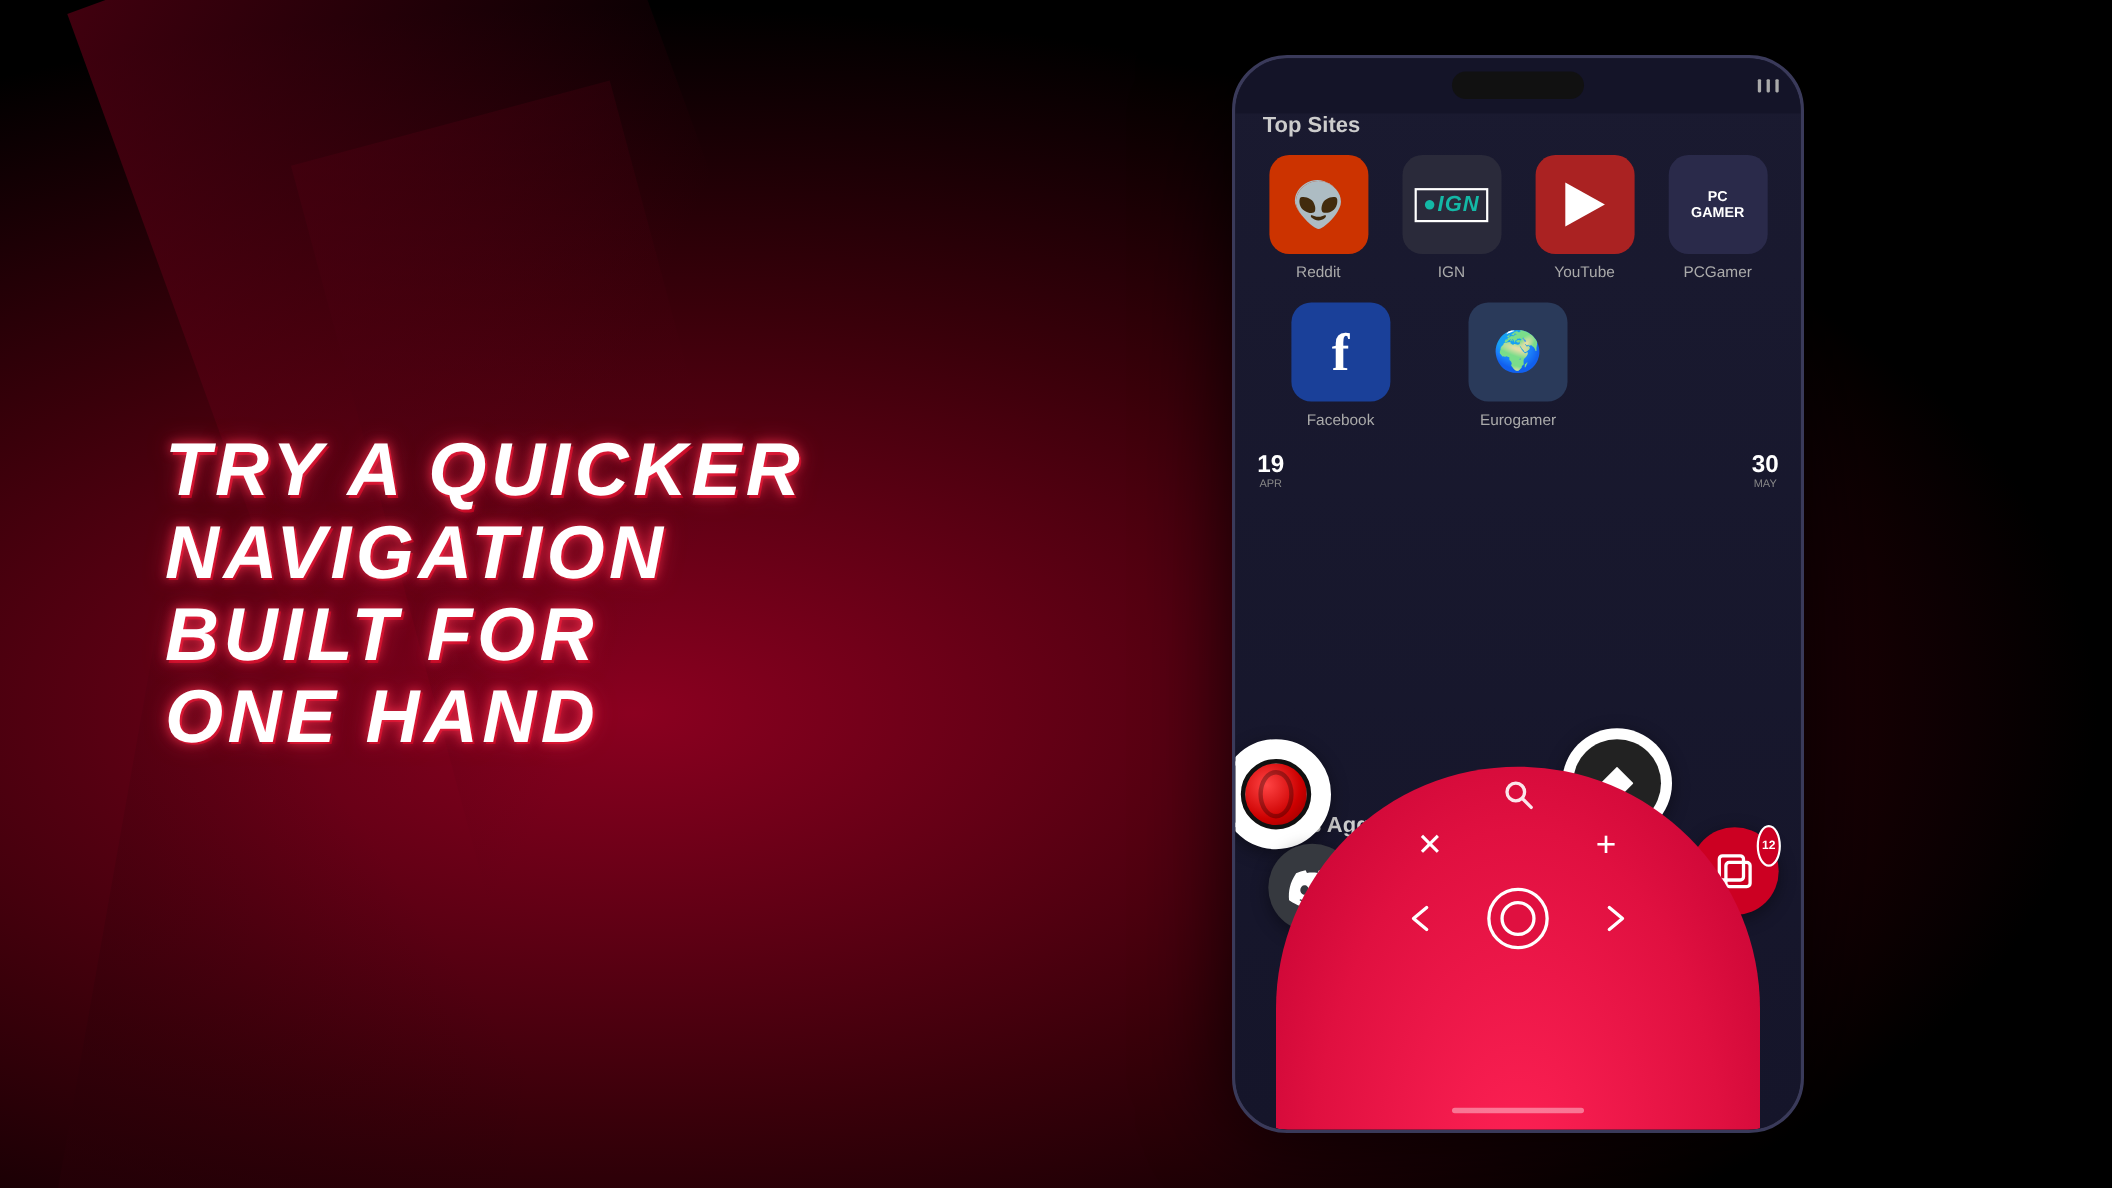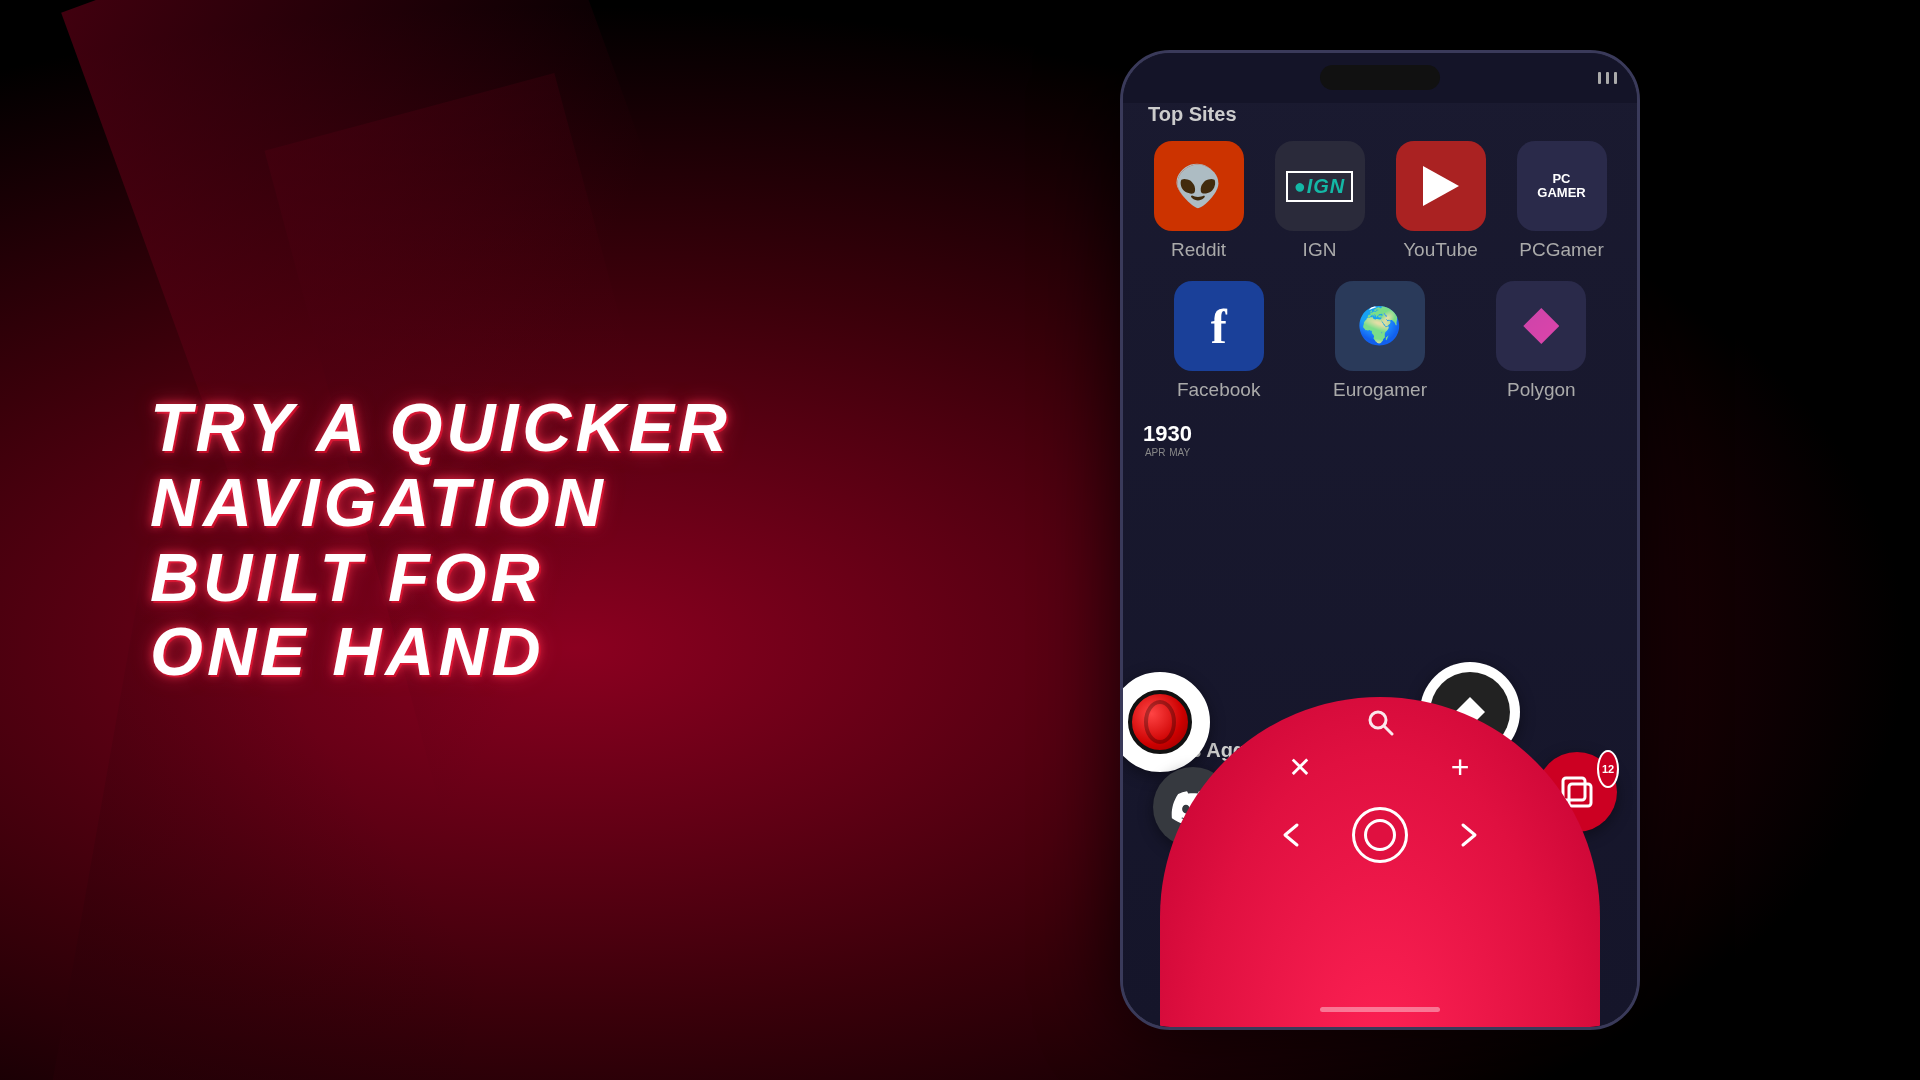--- a/index.html
+++ b/index.html
@@ -157,21 +157,21 @@
       display: flex;
       align-items: center;
       justify-content: center;
       font-weight: bold;
       font-size: 14px;
       color: #fff;
     }
 
     .site-label {
       color: #aaa;
-      font-size: 19px;
+      font-size: 14px;
     }
 
     
     .icon-reddit { background: #cc3300; }
     .icon-ign { background: #2a2a3a; }
     .icon-youtube { background: #aa2222; }
     .icon-pcgamer { background: #2a2a4a; }
     .icon-facebook { background: #1a4099; }
     .icon-eurogamer { background: #2a3a5a; }
     .icon-polygon { background: #2a2a4a; }
@@ -255,21 +255,21 @@
 
     .filter-tab.active {
       background: rgba(255,255,255,0.2);
       border-color: rgba(255,255,255,0.4);
       color: #fff;
     }
 
     
     .calendar-dates {
       display: flex;
-      justify-content: flex-start;
+      justify-content: space-between;
       margin-top: 15px;
       color: #aaa;
       font-size: 12px;
     }
 
     .cal-date {
       text-align: center;
     }
 
     .cal-day {
@@ -586,26 +586,20 @@
           <div class="site-label">Facebook</div>
         </div>
 
         <div class="site-tile">
           <div class="site-icon icon-eurogamer">
             <span class="euro-globe">🌍</span>
           </div>
           <div class="site-label">Eurogamer</div>
         </div>
 
-        <div class="site-tile">
-          <div class="site-icon icon-polygon">
-            <div class="polygon-diamond"></div>
-          </div>
-          <div class="site-label">Polygon</div>
-        </div>
 
       </div>
 
       <div class="release-calendar">
 
 
         <div class="calendar-dates">
           <div class="cal-date">
             <div class="cal-day">19</div>
             <div class="cal-month">APR</div>

